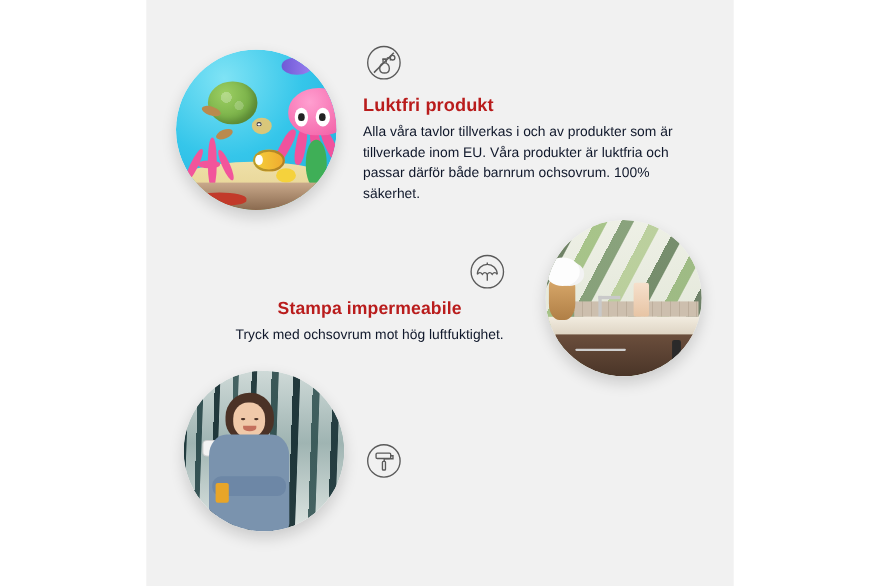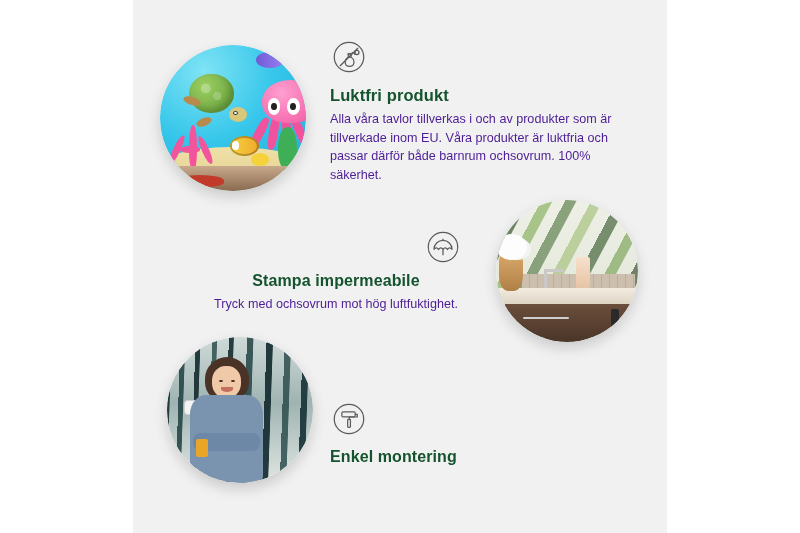--- a/index.html
+++ b/index.html
@@ -152,22 +152,22 @@
   .w-roller-h{position:absolute;left:12%;top:44%;width:24%;height:9%;
     background:#f3f3f3;border-radius:3px;box-shadow:0 0 0 1px #d0d0d0;}
   .w-roller-s{position:absolute;left:23%;top:52%;width:3%;height:22%;
     background:#b9b9b9;}
   .w-roller-g{position:absolute;left:20%;top:70%;width:8%;height:12%;
     background:#e8a528;border-radius:2px;}
 
   
   .feat{position:absolute;}
   .feat .ico{width:38px;height:38px;}
-  .feat h3{margin:6px 0 5px 0;font-size:16.5px;font-weight:700;color:#14532d;letter-spacing:.1px;}
-  .feat p{margin:0;font-size:12.6px;line-height:1.48;color:#4c1d95;}
+  .feat h3{margin:6px 0 5px 0;font-size:16.5px;font-weight:700;color:#b91c1c;letter-spacing:.1px;}
+  .feat p{margin:0;font-size:12.6px;line-height:1.48;color:#0f172a;}
 
   #feature-odourless{left:330px;top:38px;width:300px;text-align:left;}
   #feature-waterproof{left:210px;top:228px;width:252px;text-align:center;}
   #feature-waterproof .ico{margin-left:auto;}
   #feature-waterproof h3{font-size:16px;}
   #feature-assembly{left:330px;top:400px;width:260px;text-align:left;}
   #feature-assembly h3{font-size:16px;}
 </style>
 </head>
 <body>
@@ -268,16 +268,15 @@
 
   <div class="feat" id="feature-assembly">
     <span class="ico">
       <svg viewBox="0 0 40 40" width="38" height="38">
         <circle cx="20" cy="20" r="15.5" fill="none" stroke="#5a5a5a" stroke-width="1.3"></circle>
         <rect x="12.5" y="12.5" width="14" height="5.2" rx="1.2" fill="none" stroke="#5a5a5a" stroke-width="1.3"></rect>
         <path d="M26.5 15.1h2.2v2.8h-8.4v2.6" fill="none" stroke="#5a5a5a" stroke-width="1.3"></path>
         <rect x="18.6" y="20.5" width="2.9" height="8.2" rx="0.8" fill="none" stroke="#5a5a5a" stroke-width="1.3"></rect>
       </svg>
     </span>
-    <h3>Enkel montering</h3>
   </div>
 
 </div>
 
 </body></html>

